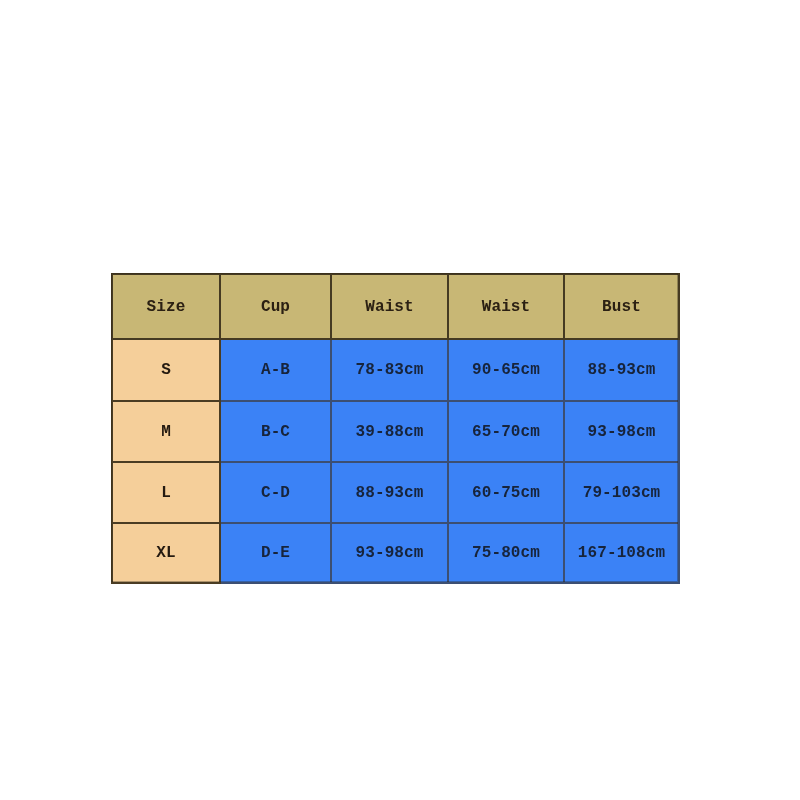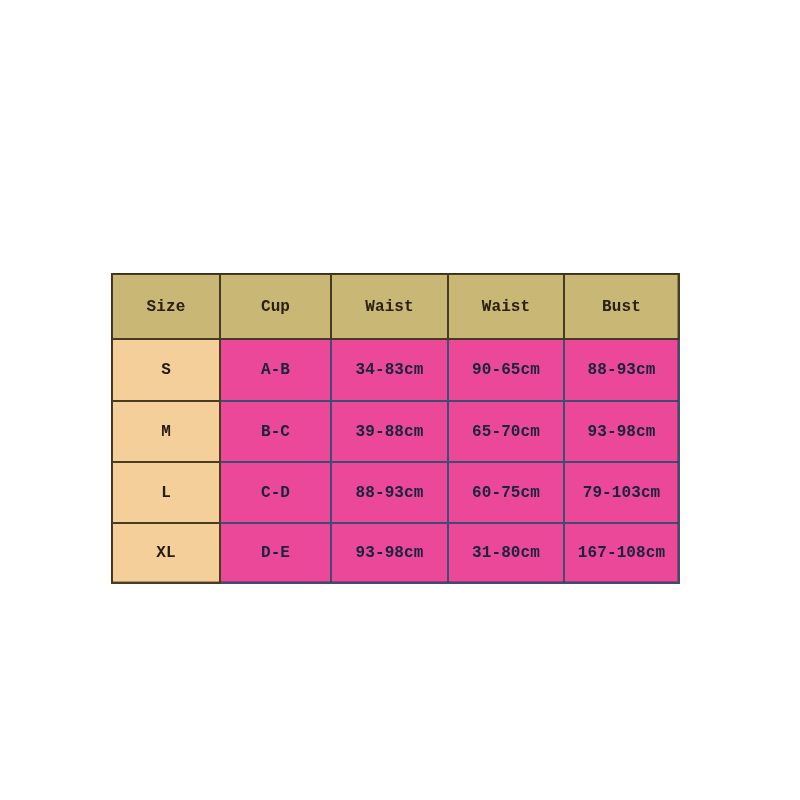--- a/index.html
+++ b/index.html
@@ -61,21 +61,21 @@
   table.size-chart tbody tr:nth-child(4) { height: 60px; padding-left: 12px; }
 
   table.size-chart td.size-cell {
     background: #f5cf9a;
     color: #241a10;
     font-size: 16px;
     border: 2px solid #4a3c23;
   }
 
   table.size-chart td.data-cell {
-    background: #ec4899;
+    background: #3b82f6;
     color: #17243b;
     font-size: 16px;
     border: 2px solid #3c4f72;
   }
 
   
   #size-chart-wrap::after {
     content: "";
     position: absolute;
     inset: 0;
@@ -101,21 +101,21 @@
         <th>Cup</th>
         <th>Waist</th>
         <th>Waist</th>
         <th>Bust</th>
       </tr>
     </thead>
     <tbody>
       <tr>
         <td class="size-cell">S</td>
         <td class="data-cell">A-B</td>
-        <td class="data-cell">34-83cm</td>
+        <td class="data-cell">78-83cm</td>
         <td class="data-cell">90-65cm</td>
         <td class="data-cell">88-93cm</td>
       </tr>
       <tr>
         <td class="size-cell">M</td>
         <td class="data-cell">B-C</td>
         <td class="data-cell">39-88cm</td>
         <td class="data-cell">65-70cm</td>
         <td class="data-cell">93-98cm</td>
       </tr>
@@ -123,18 +123,18 @@
         <td class="size-cell">L</td>
         <td class="data-cell">C-D</td>
         <td class="data-cell">88-93cm</td>
         <td class="data-cell">60-75cm</td>
         <td class="data-cell">79-103cm</td>
       </tr>
       <tr>
         <td class="size-cell">XL</td>
         <td class="data-cell">D-E</td>
         <td class="data-cell">93-98cm</td>
-        <td class="data-cell">31-80cm</td>
+        <td class="data-cell">75-80cm</td>
         <td class="data-cell">167-108cm</td>
       </tr>
     </tbody>
   </table>
 </div>
 
 </body></html>

